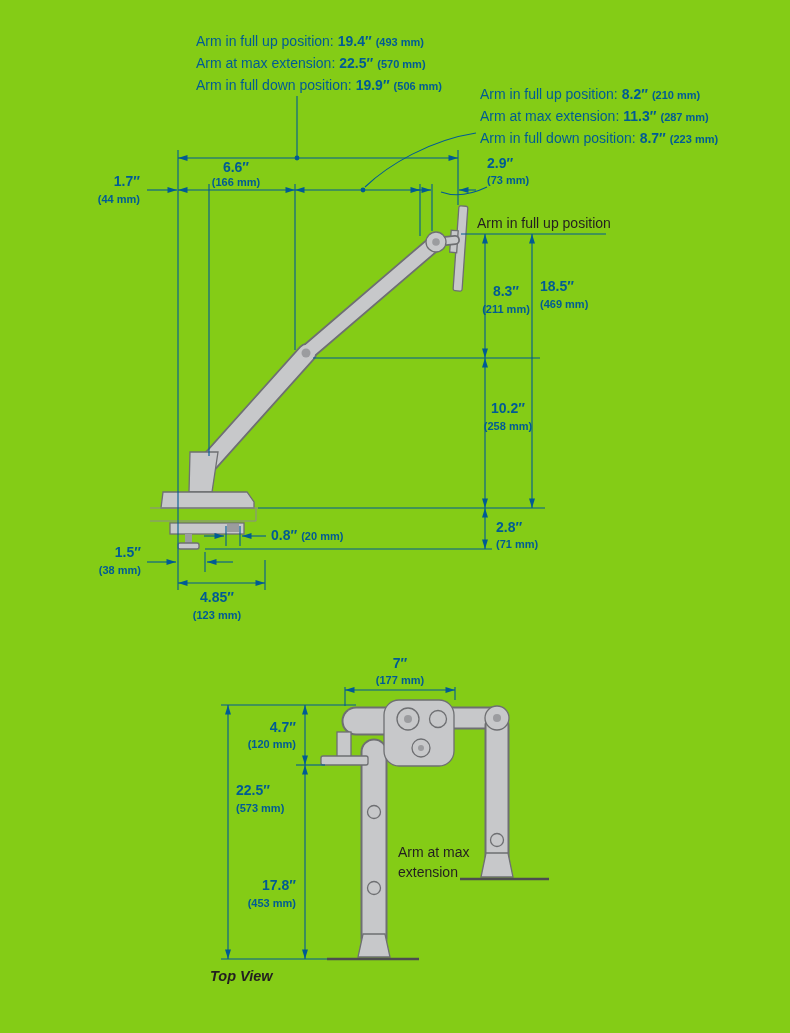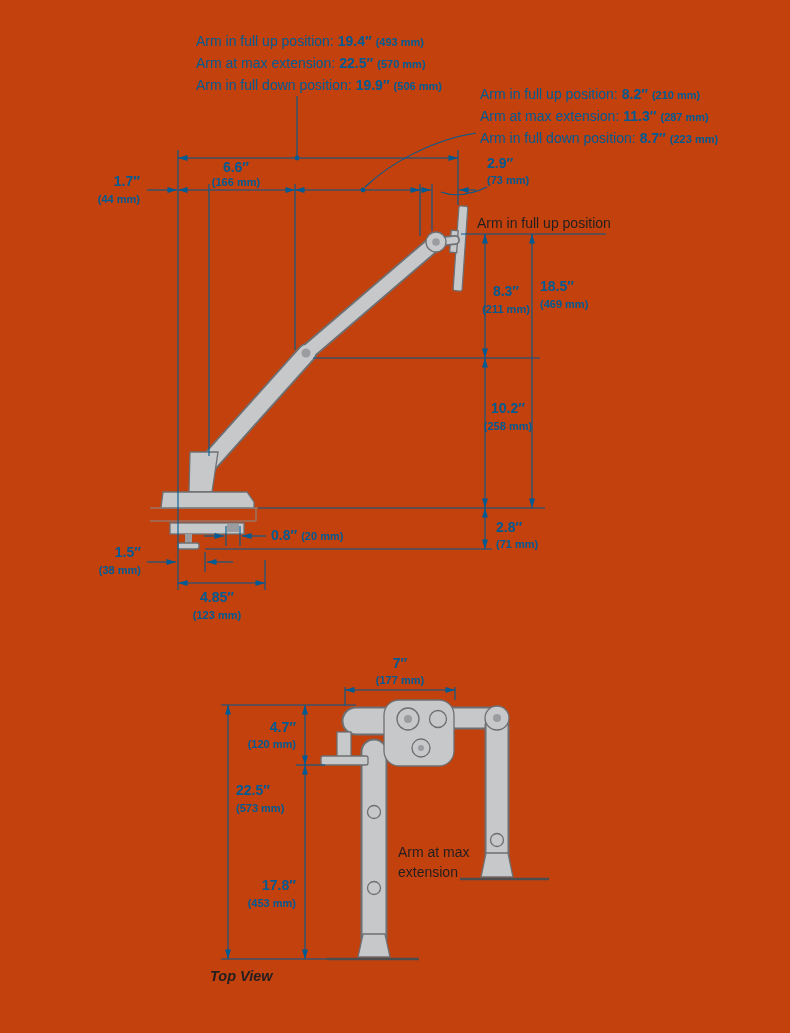--- a/index.html
+++ b/index.html
@@ -1,16 +1,16 @@
 <!DOCTYPE html>
 <html style="--blue: #005b94; --black: #231f20; --arm-fill: #c7c8ca; --arm-stroke: #6e6f72; --ground: #4d4d4f;"><head>
 <meta charset="utf-8">
 <style>
   html,body{margin:0;padding:0;background:#fff}
-  .stage{position:relative;width:790px;height:1033px;background:#c2410c;overflow:hidden}
+  .stage{position:relative;width:790px;height:1033px;background:#84cc16;overflow:hidden}
   svg{display:block}
   .dl{stroke:var(--blue,#005b94);stroke-width:1.1;fill:none}
   .ah{fill:var(--blue,#005b94);stroke:none}
   .dot{fill:var(--blue,#005b94)}
   .ground{stroke:var(--ground,#4d4d4f);stroke-width:2.4}
   .shape{fill:var(--arm-fill,#c7c8ca);stroke:var(--arm-stroke,#6e6f72);stroke-width:1.3}
   .inner{fill:#9b9c9f;stroke:none}
   .lnD{stroke:var(--arm-stroke,#6e6f72);stroke-linecap:round;fill:none}
   .lnL{stroke:var(--arm-fill,#c7c8ca);stroke-linecap:round;fill:none}
   .deskline{stroke:#8a8b8e;stroke-width:1;fill:none}

